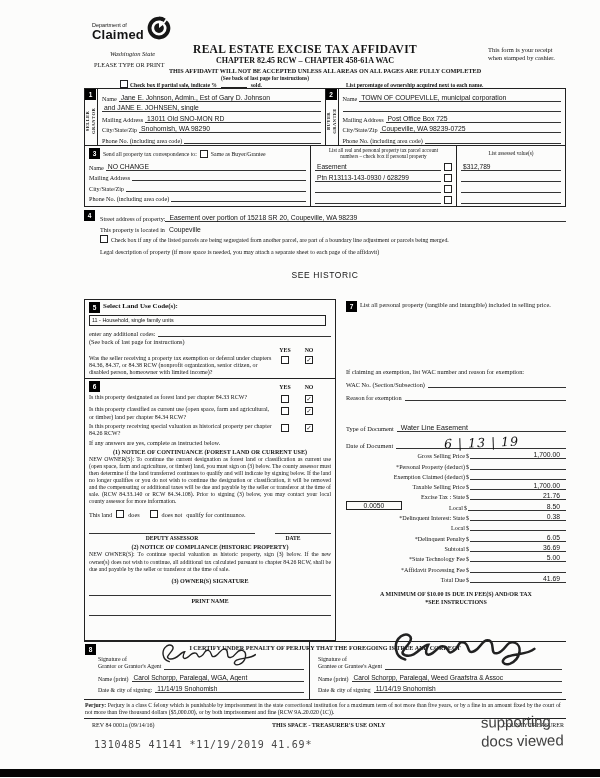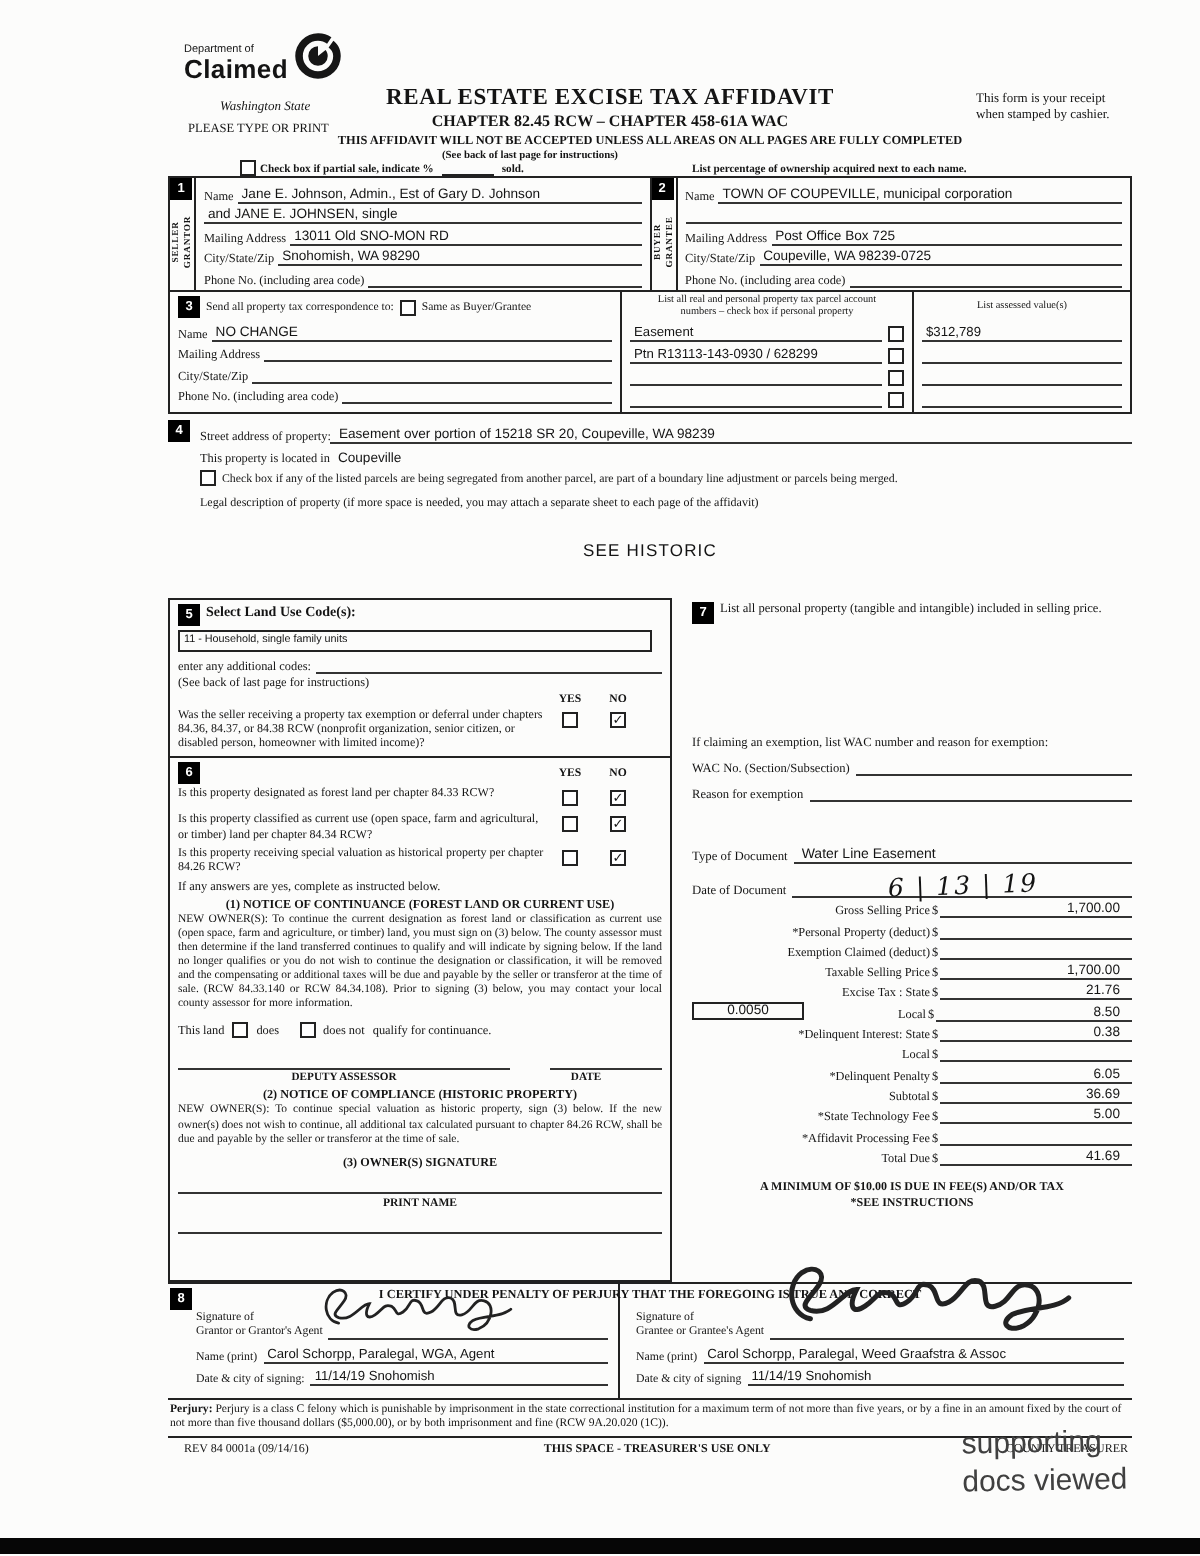--- a/index.html
+++ b/index.html
@@ -535,14 +535,15 @@
       <span>REV 84 0001a (09/14/16)</span>
       <span class="b">THIS SPACE - TREASURER'S USE ONLY</span>
       <span>COUNTY TREASURER</span>
     </div>
   </div>
 
   <div class="stamp">
     <div>supporting</div>
     <div>docs viewed</div>
   </div>
+  <div class="receiptline">1310485 41141 *11/19/2019 41.69*</div>
   <div class="blackbar"></div>
 </div>
 
 </body></html>

